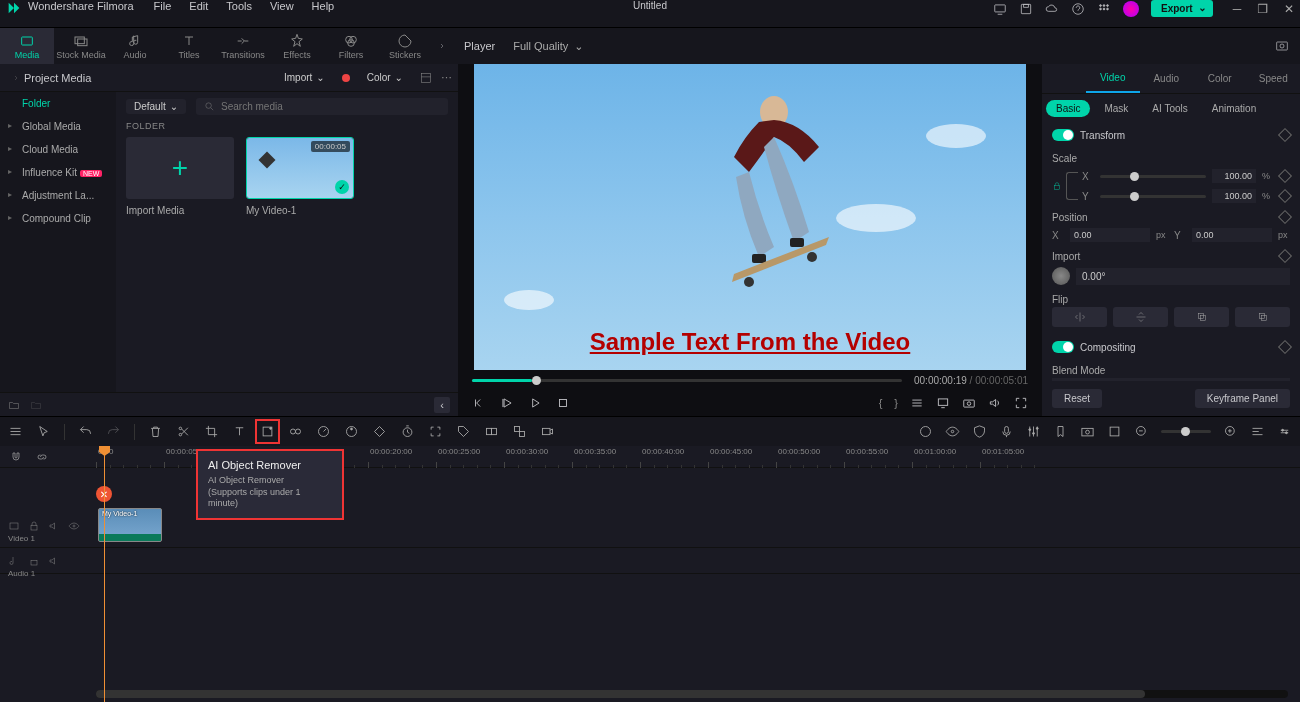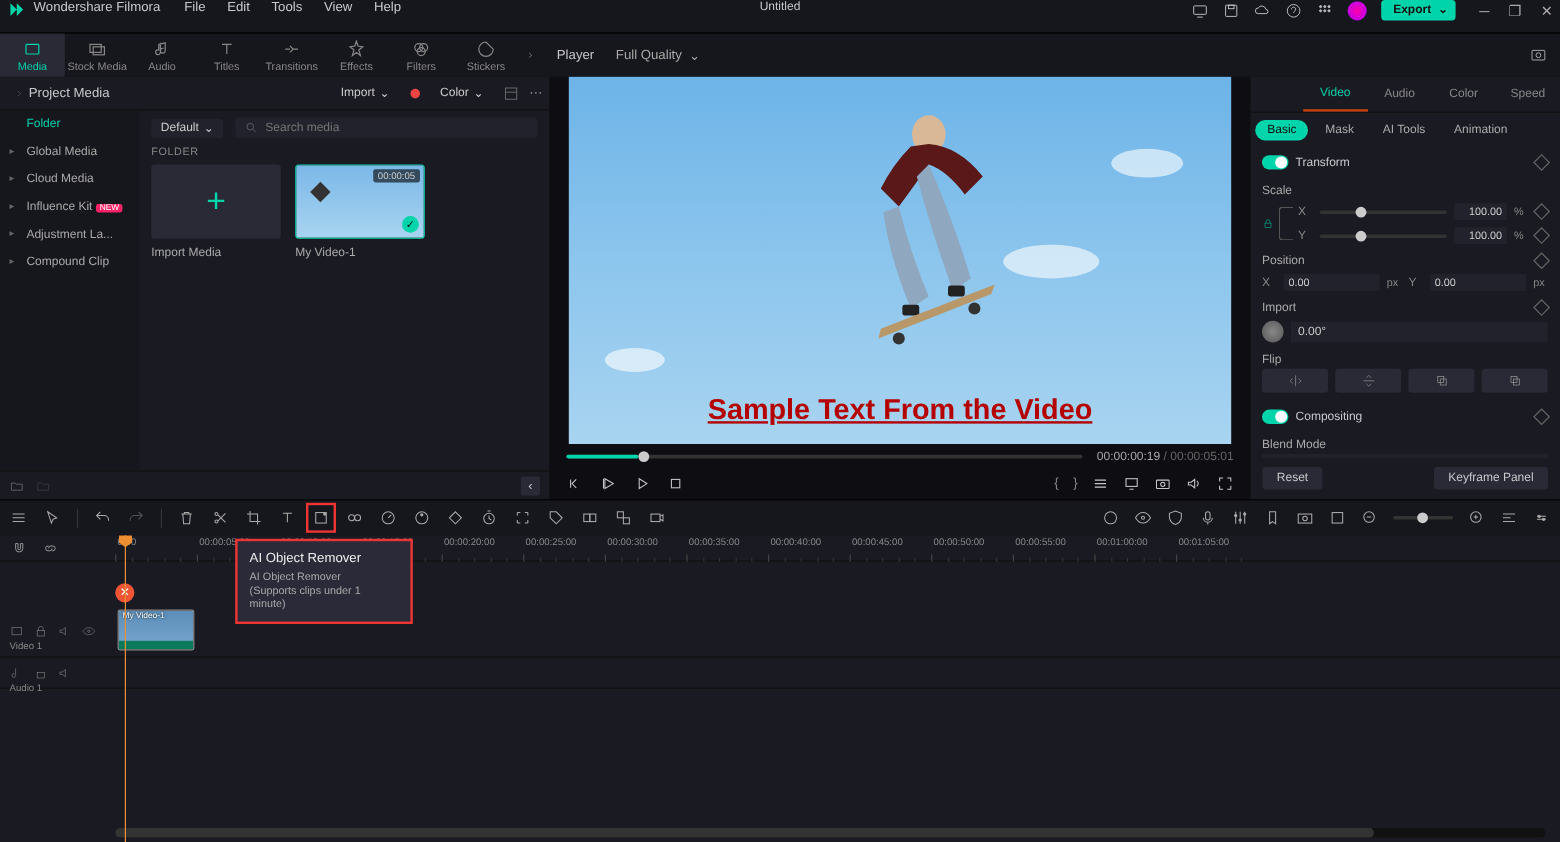--- a/index.html
+++ b/index.html
@@ -77,21 +77,21 @@
 .timecode { margin-left:12px; font-size:10px; color:#aaa; }
 .timecode .dur { color:#666; }
 .trans-ctrls { height:26px; display:flex; align-items:center; padding:0 6px; gap:14px; }
 .tc-icon { width:14px; height:14px; stroke:#c8c8cc; fill:none; stroke-width:1.5; cursor:pointer; }
 .trans-right { margin-left:auto; display:flex; align-items:center; gap:12px; }
 
 
 .inspector { width:258px; background:#1a1a23; display:flex; flex-direction:column; font-size:10px; }
 .insp-tabs { display:flex; height:30px; border-bottom:1px solid #111; }
 .insp-tab { flex:1; display:flex; align-items:center; justify-content:center; cursor:pointer; color:#888; }
-.insp-tab.active { color:#00d4aa; border-bottom:2px solid #c2410c;margin-left:44px; }
+.insp-tab.active { color:#00d4aa; border-bottom:2px solid #0ea5e9;margin-left:44px; }
 .insp-subtabs { display:flex; gap:4px; padding:6px 4px; }
 .sub-pill { padding:3px 10px; border-radius:10px; font-size:10px; cursor:pointer; color:#aaa; }
 .sub-pill.active { background:#00d4aa; color:#111; }
 .insp-body { flex:1; overflow-y:auto; padding:0 10px; }
 .sect-hdr { display:flex; align-items:center; gap:6px; padding:6px 0; }
 .toggle { width:22px; height:12px; background:#00d4aa; border-radius:6px; position:relative; cursor:pointer; }
 .toggle:after { content:''; position:absolute; right:1px; top:1px; width:10px; height:10px; background:#fff; border-radius:50%; }
 .kf-diamond { margin-left:auto; width:10px; height:10px; transform:rotate(45deg); border:1px solid #666; cursor:pointer; }
 .prop-row { display:flex; align-items:center; gap:6px; padding:3px 0; }
 .prop-lbl { width:12px; color:#888; }

